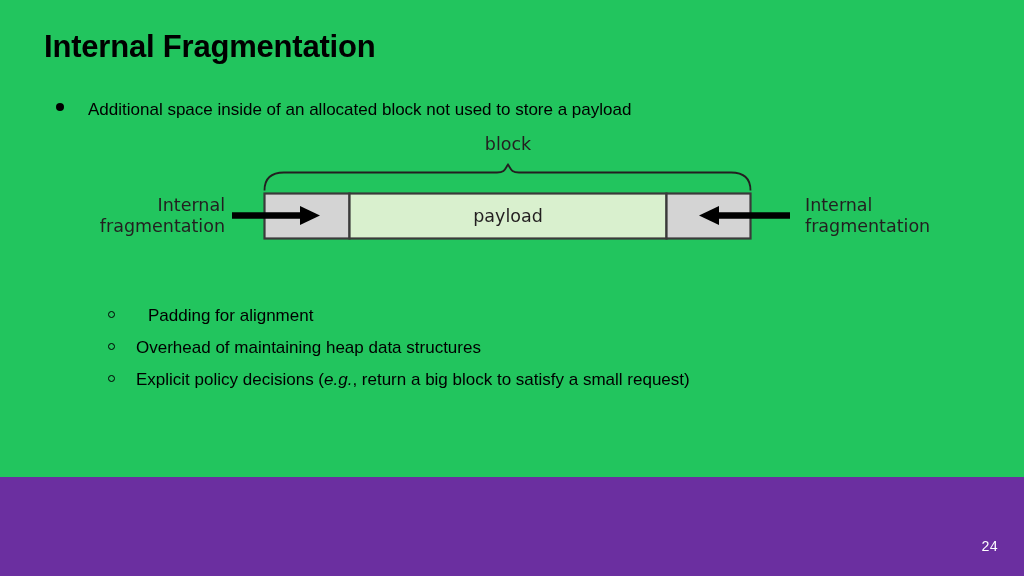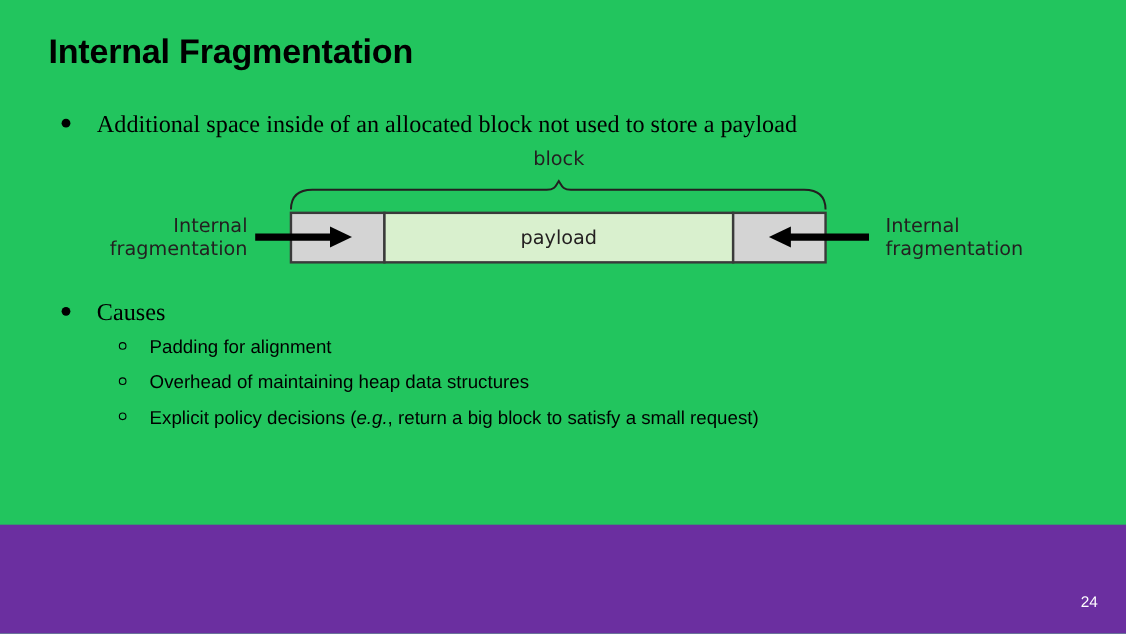--- a/index.html
+++ b/index.html
@@ -37,21 +37,21 @@
     white-space: nowrap;
   }
 
   
   .bullet-row {
     position: absolute;
     display: flex;
     align-items: baseline;
     white-space: nowrap;
   }
-  .bullet-l1 { font-size: 22px; line-height: 1.2; font-family: Liberation Serif, serif; }
+  .bullet-l1 { font-size: 17px; line-height: 1.2; }
   .bullet-l2 { font-size: 17px; line-height: 1.2; }
 
   .dot-filled {
     width: 8px;
     height: 8px;
     border-radius: 50%;
     background: #000;
     display: inline-block;
     position: relative;
     top: -4px;
@@ -91,21 +91,21 @@
     top: 477px;
     width: 1024px;
     height: 99px;
   }
   .page-number {
     position: absolute;
     right: 26px;
     top: 62px;
     font-size: 14px;
     color: #ffffff;
-    font-family: Liberation Sans, sans-serif;
+    font-family: Liberation Mono, monospace;
   }
 </style>
 </head>
 <body>
 
 <div class="slide" style="background: #22c55e;">
 
   <div class="slide-title">Internal Fragmentation</div>
 
   <div class="bullet-row bullet-l1" style="left:56px; top:100px;">
@@ -145,26 +145,22 @@
       </g>
 
       <text x="225" y="86" text-anchor="end" font-family="DejaVu Sans, sans-serif" font-size="17.5" fill="#231F20">Internal</text>
       <text x="225" y="107" text-anchor="end" font-family="DejaVu Sans, sans-serif" font-size="17.5" fill="#231F20">fragmentation</text>
 
       <text x="805" y="86" text-anchor="start" font-family="DejaVu Sans, sans-serif" font-size="17.5" fill="#231F20">Internal</text>
       <text x="805" y="107" text-anchor="start" font-family="DejaVu Sans, sans-serif" font-size="17.5" fill="#231F20">fragmentation</text>
     </svg>
   </div>
 
-  <div class="bullet-row bullet-l1" style="left:56px; top:271px;">
-    <span class="dot-filled"></span>
-    <span class="b-text-l1">Causes</span>
-  </div>
 
-  <div class="bullet-row bullet-l2" style="left:108px; top:306px;">
+  <div class="bullet-row bullet-l2" style="left:108px; top:306px;gap:12px;">
     <span class="dot-hollow"></span>
     <span class="b-text-l2">Padding for alignment</span>
   </div>
 
   <div class="bullet-row bullet-l2" style="left:108px; top:370px;">
     <span class="dot-hollow"></span>
     <span class="b-text-l2">
       <span>Explicit policy decisions (</span><span class="ital">e.g.</span><span>, return a big block to satisfy a small request)</span>
     </span>
   </div>

